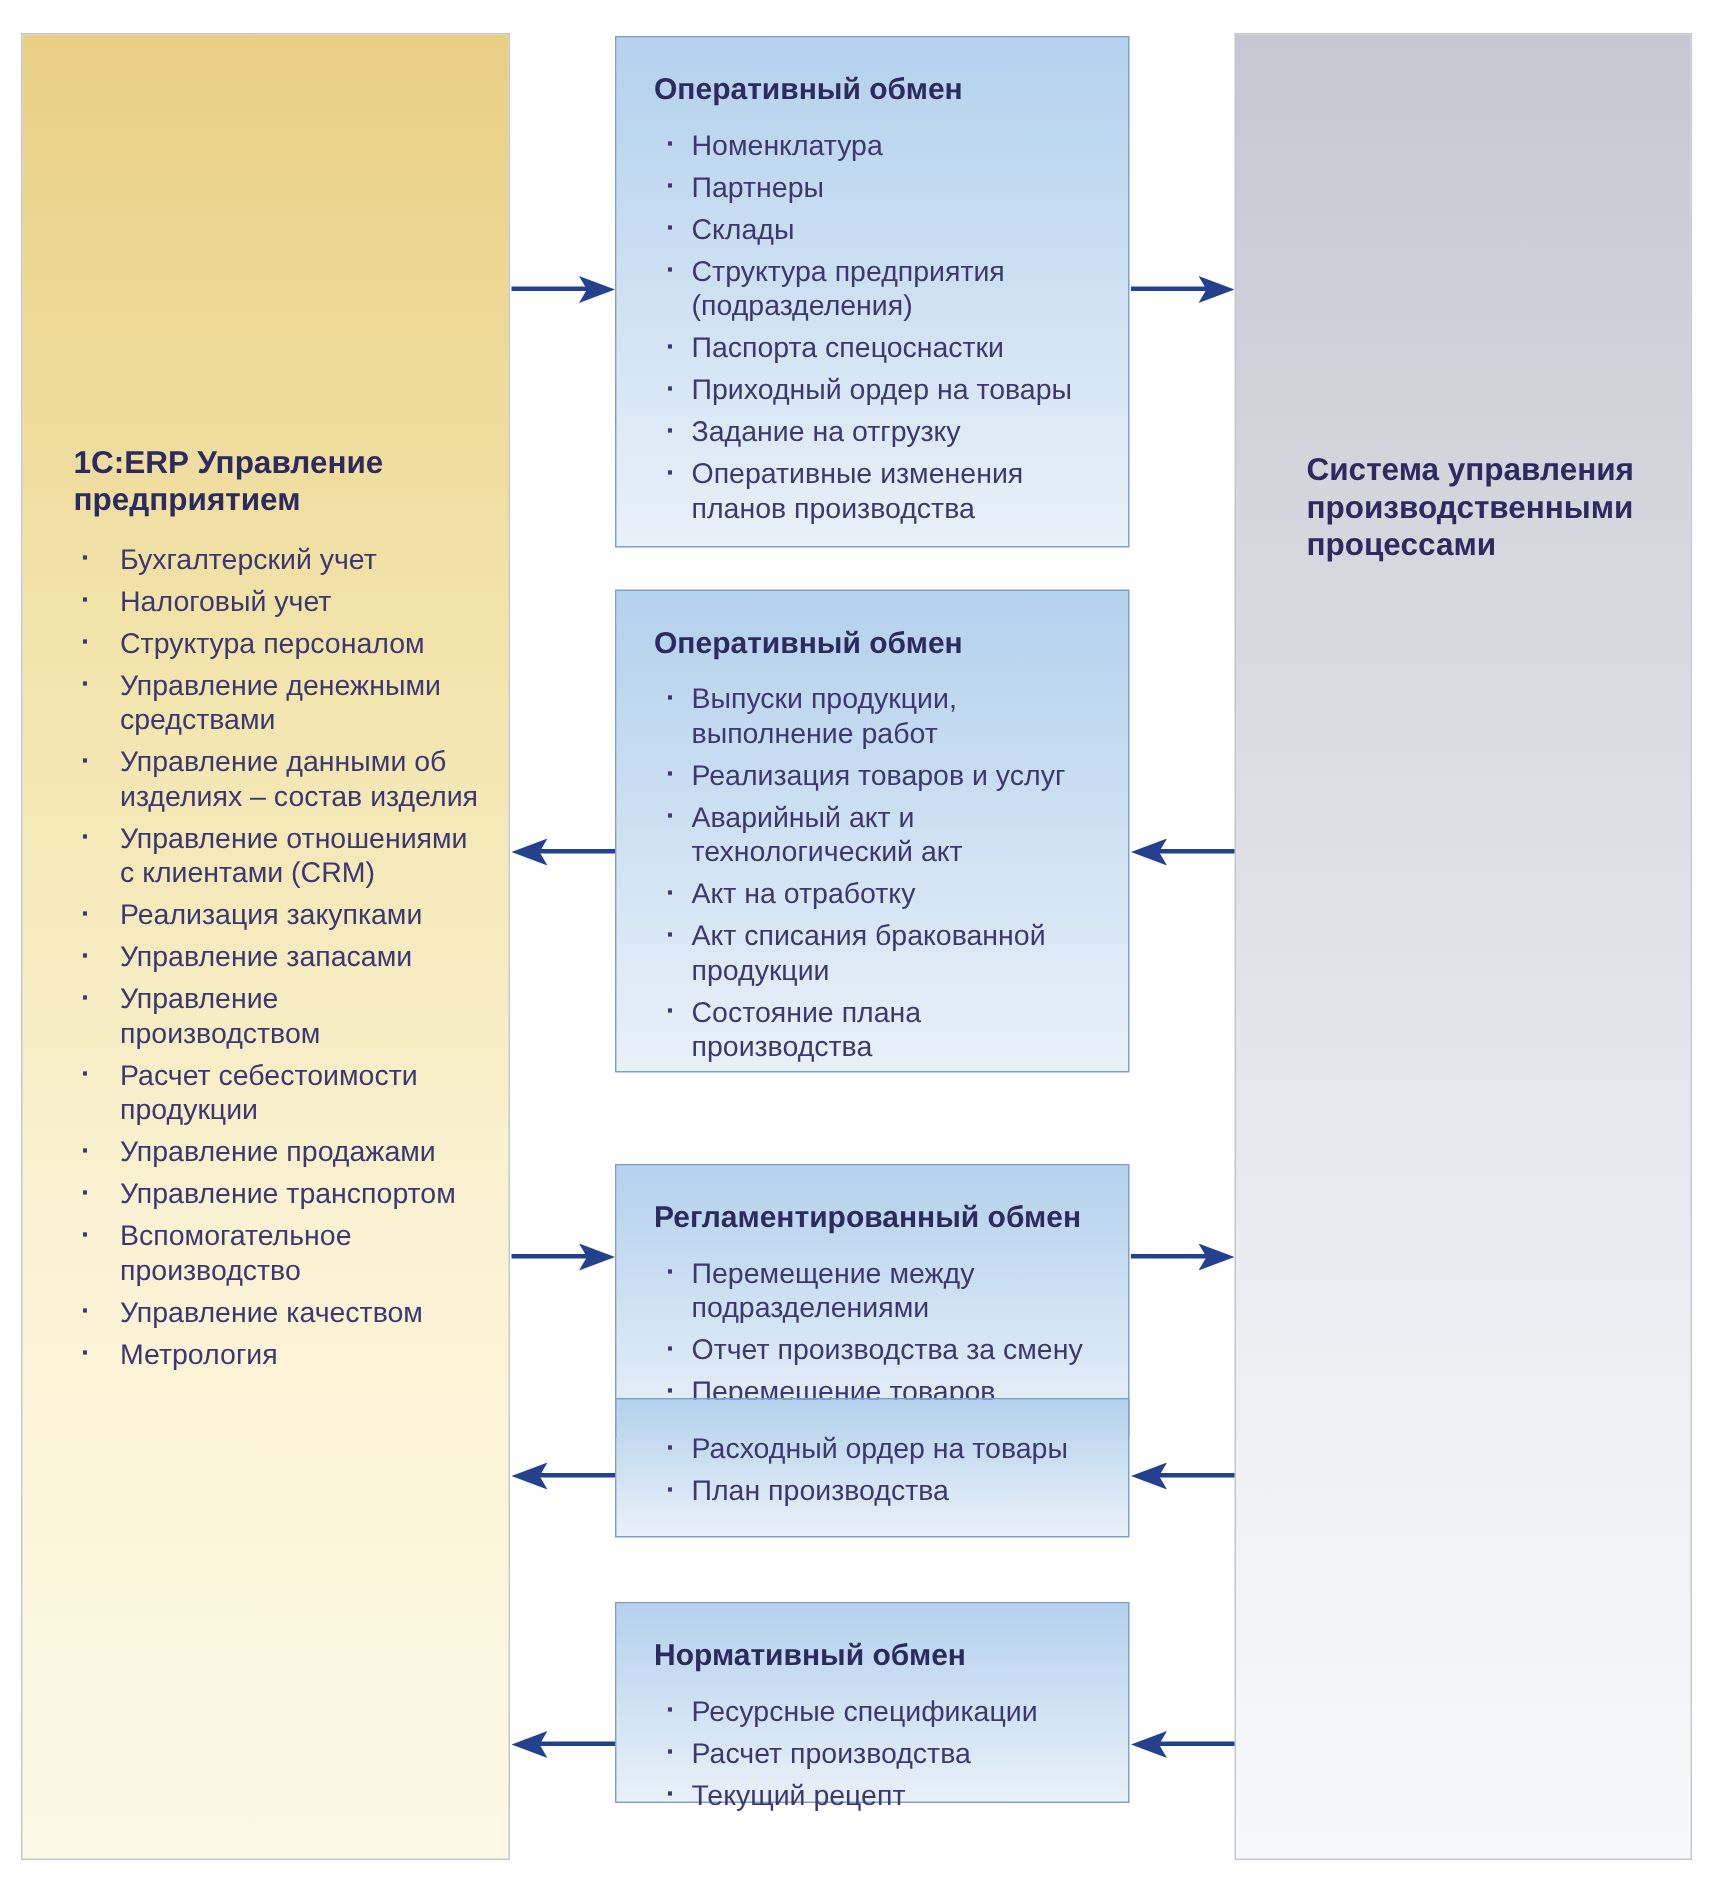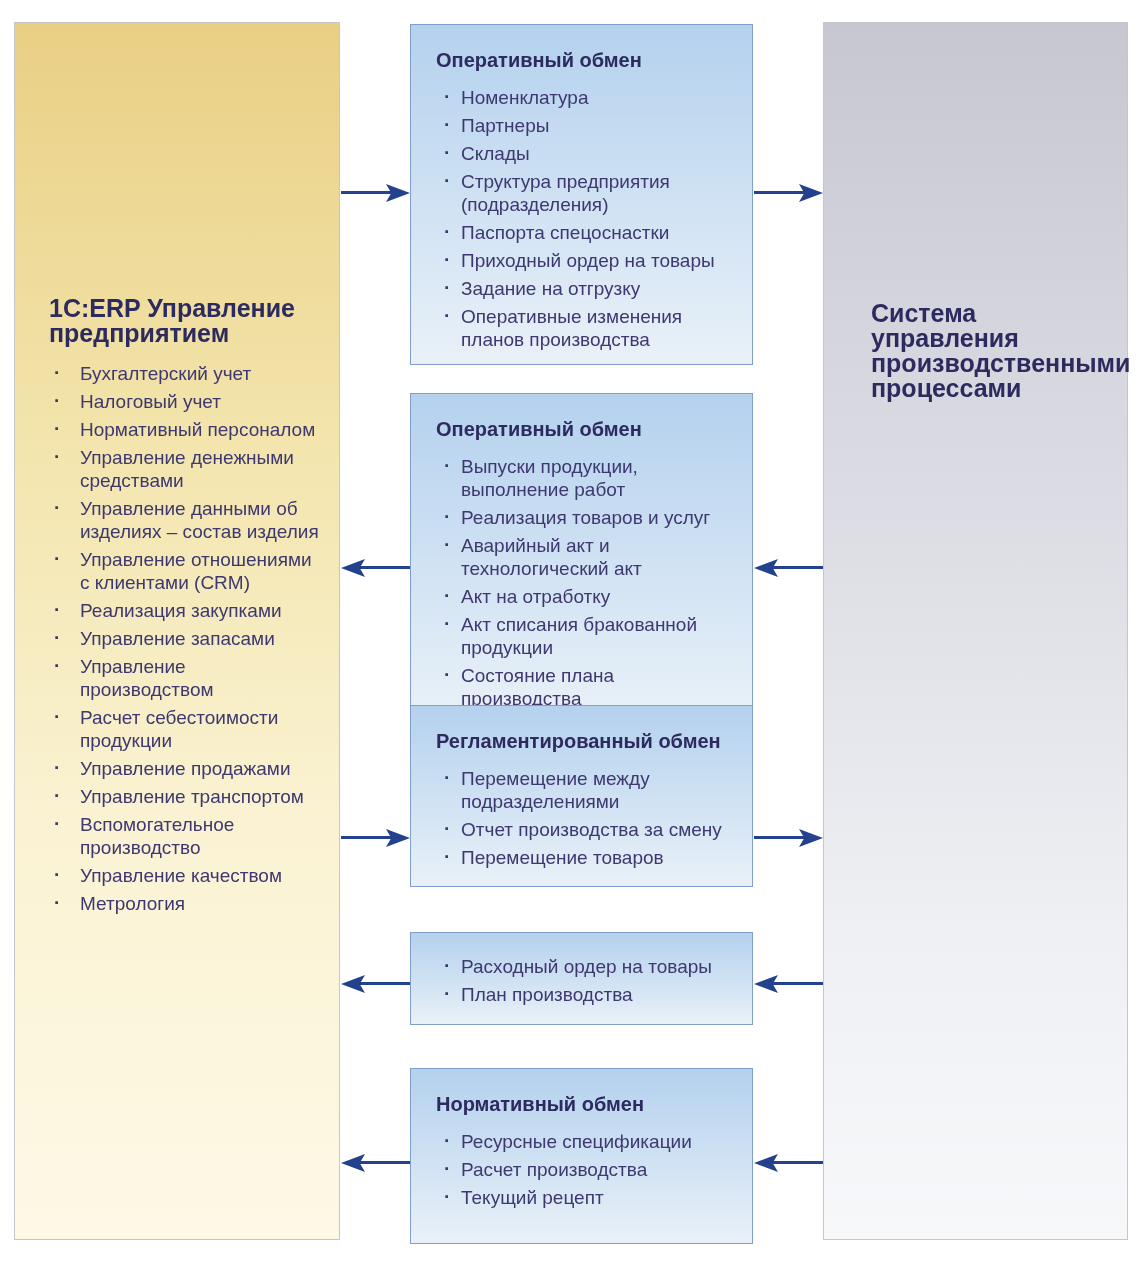--- a/index.html
+++ b/index.html
@@ -22,26 +22,26 @@
     padding:278px 20px 12px 47px;
   }
   .xbox{
     left:410px;width:343px;
     background:linear-gradient(180deg,var(--box-top) 0%, var(--box-bottom) 100%);
     border:1px solid var(--box-border);
     padding:22px 16px 0 25px;
   }
   .box1{top:24px;height:341px;}
   .box2{top:393px;height:322px;}
-  .box3{top:705px;height:182px;}
+  .box3{top:776px;height:182px;}
   .box4{top:932px;height:93px;}
-  .box5{top:1068px;height:176px;}
+  .box5{top:1068px;height:134px;}
 
   .panel-title{
-    margin:0 0 16px 0;font-size:25px;line-height:25px;font-weight:bold;
+    margin:0 0 16px 0;font-size:21px;line-height:25px;font-weight:bold;
     color:var(--title);
   }
   .box-title{
     margin:0 0 13px 0;font-size:20px;line-height:26px;font-weight:bold;
     color:var(--title);
   }
   ul.items{list-style:none;margin:0;padding:0;}
   ul.items li{
     position:relative;font-size:19px;line-height:23px;margin:0 0 5px 0;
     color:var(--text);
@@ -68,21 +68,21 @@
 </head>
 <body>
 
 <div class="stage">
 
   <div class="panel panel-left">
     <h2 class="panel-title">1С:ERP Управление предприятием</h2>
     <ul class="items">
         <li><span class="dot">·</span><span>Бухгалтерский учет</span></li>
         <li><span class="dot">·</span><span>Налоговый учет</span></li>
-        <li><span class="dot">·</span><span>Нормативный персоналом</span></li>
+        <li><span class="dot">·</span><span>Структура персоналом</span></li>
         <li><span class="dot">·</span><span>Управление денежными средствами</span></li>
         <li><span class="dot">·</span><span>Управление данными об изделиях – состав изделия</span></li>
         <li><span class="dot">·</span><span>Управление отношениями с клиентами (CRM)</span></li>
         <li><span class="dot">·</span><span>Реализация закупками</span></li>
         <li><span class="dot">·</span><span>Управление запасами</span></li>
         <li><span class="dot">·</span><span>Управление производством</span></li>
         <li><span class="dot">·</span><span>Расчет себестоимости продукции</span></li>
         <li><span class="dot">·</span><span>Управление продажами</span></li>
         <li><span class="dot">·</span><span>Управление транспортом</span></li>
         <li><span class="dot">·</span><span>Вспомогательное производство</span></li>

